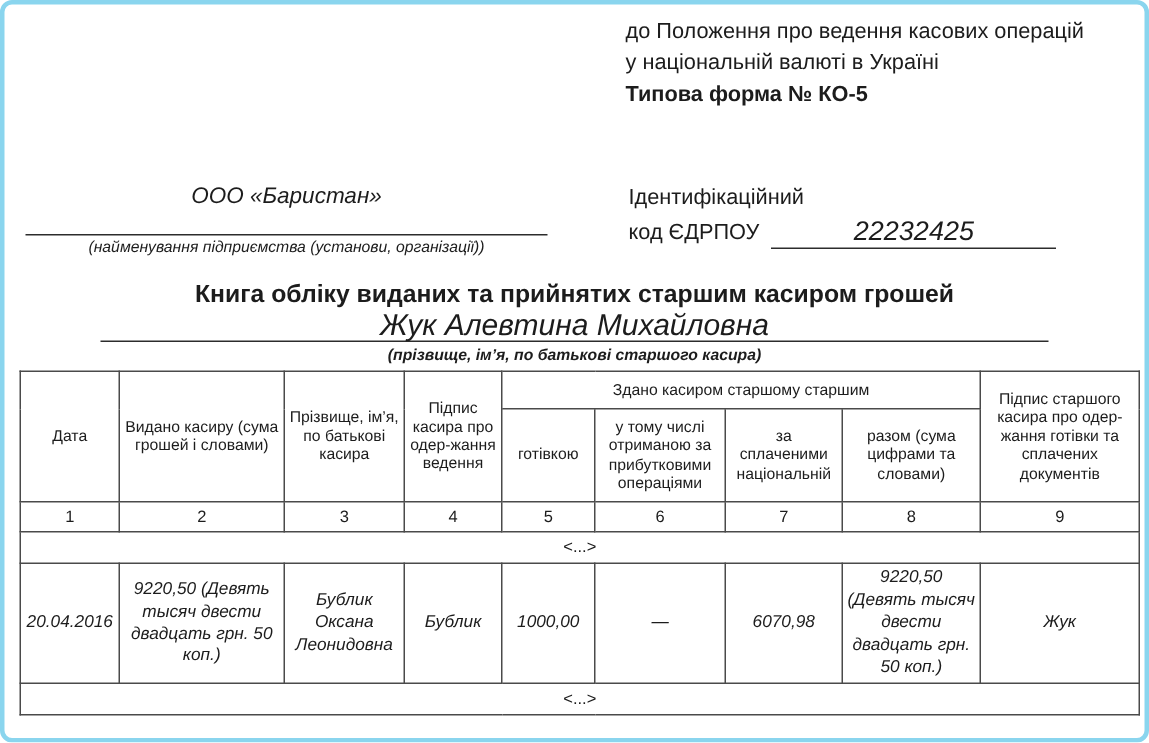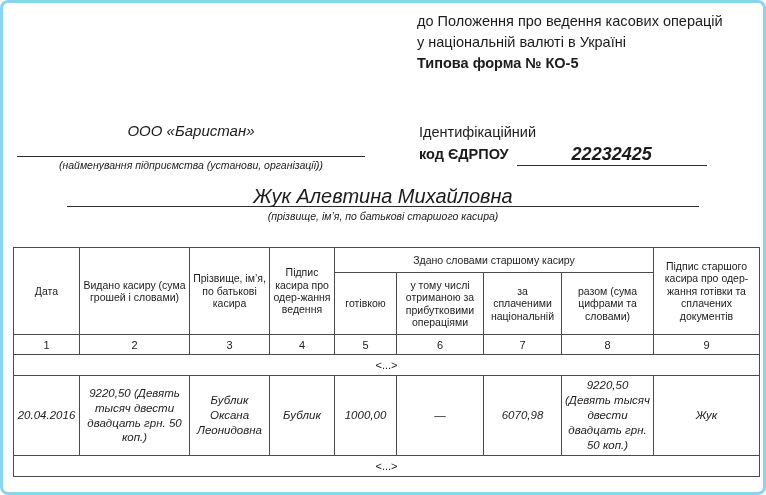--- a/index.html
+++ b/index.html
@@ -15,27 +15,27 @@
   }
   
   .top-note { position:absolute; left:414px; top:8px; font-size:14.5px; line-height:21px; }
   .top-note .bold { font-weight:bold; }
   
   .company-block { position:absolute; left:14px; top:119px; width:348px; text-align:center; }
   .company-name { font-style:italic; font-size:15px; border-bottom:1.5px solid #2c2c2c; padding-bottom:17px; }
   .company-caption { font-style:italic; font-size:10.5px; margin-top:2px; }
   
   .edrpou-block { position:absolute; left:416px; top:106px; font-size:14.5px; line-height:21px;margin-top:13px; }
-  .edrpou-line2 { display:flex; align-items:flex-start; margin-top:1px;font-weight:bold; }
+  .edrpou-line2 { display:flex; align-items:center; margin-top:1px; }
   .edrpou-value { display:inline-block; width:190px; margin-left:8px; border-bottom:1.5px solid #2c2c2c; text-align:center; font-style:italic; font-size:18px; }
   
   .title-block { position:absolute; left:0; top:183px; width:100%; text-align:center; }
   .doc-title { font-weight:bold; font-size:16.5px; line-height:21px; }
   .cashier-line { margin:1px 64px 0 64px; border-bottom:1.5px solid #2c2c2c; font-style:italic; font-size:20px; line-height:19px; }
-  .title-caption { font-style:italic; font-size:10.5px; margin-top:3px; }
+  .title-caption { font-style:italic; font-size:10.5px; margin-top:3px;font-weight:bold; }
   
   table.ko5 { position:absolute; left:10px; top:244px; width:746px; border-collapse:collapse; table-layout:fixed; }
   .ko5 th, .ko5 td { border:1px solid #4a4a4a; text-align:center; vertical-align:middle; padding:1px 3px; }
   .ko5 th { font-weight:normal; font-size:10.5px; line-height:1.18; }
   .ko5 tr.group-row th { height:25px; }
   .ko5 tr.sub-row th { height:62px; }
   .ko5 tr.num-row td { height:20px; font-size:11px; }
   .ko5 tr.ellipsis-row td { height:21px; font-size:11px; }
   .ko5 tr.data-row td { height:80px; font-size:11.5px; font-style:italic; line-height:1.3; }
 </style>
@@ -57,20 +57,21 @@
 
   <div class="edrpou-block">
     <div>Ідентифікаційний</div>
     <div class="edrpou-line2">
       <span>код ЄДРПОУ</span>
       <span class="edrpou-value">22232425</span>
     </div>
   </div>
 
   <div class="title-block">
+    <div class="doc-title">Книга обліку виданих та прийнятих старшим касиром грошей</div>
     <div class="cashier-line">Жук Алевтина Михайловна</div>
     <div class="title-caption">(прізвище, ім’я, по батькові старшого касира)</div>
   </div>
 
   <table class="ko5">
     <colgroup>
       <col style="width:66px">
         <col style="width:110px">
         <col style="width:80px">
       <col style="width:65px">
@@ -79,21 +80,21 @@
       <col style="width:78px">
         <col style="width:92px">
         <col style="width:106px">
     </colgroup>
     <thead>
       <tr class="group-row">
         <th rowspan="2">Дата</th>
         <th rowspan="2">Видано касиру (сума грошей і словами)</th>
         <th rowspan="2">Прізвище, ім’я, по батькові касира</th>
         <th rowspan="2">Підпис касира про одер-жання ведення</th>
-        <th colspan="4">Здано словами старшому касиру</th>
+        <th colspan="4">Здано касиром старшому старшим</th>
         <th rowspan="2">Підпис старшого касира про одер-жання готівки та сплачених документів</th>
       </tr>
       <tr class="sub-row">
         <th>готівкою</th>
         <th>у тому числі отриманою за прибутковими операціями</th>
         <th>за сплаченими національній</th>
         <th>разом (сума цифрами та словами)</th>
       </tr>
       <tr class="num-row">
         <td>1</td>

